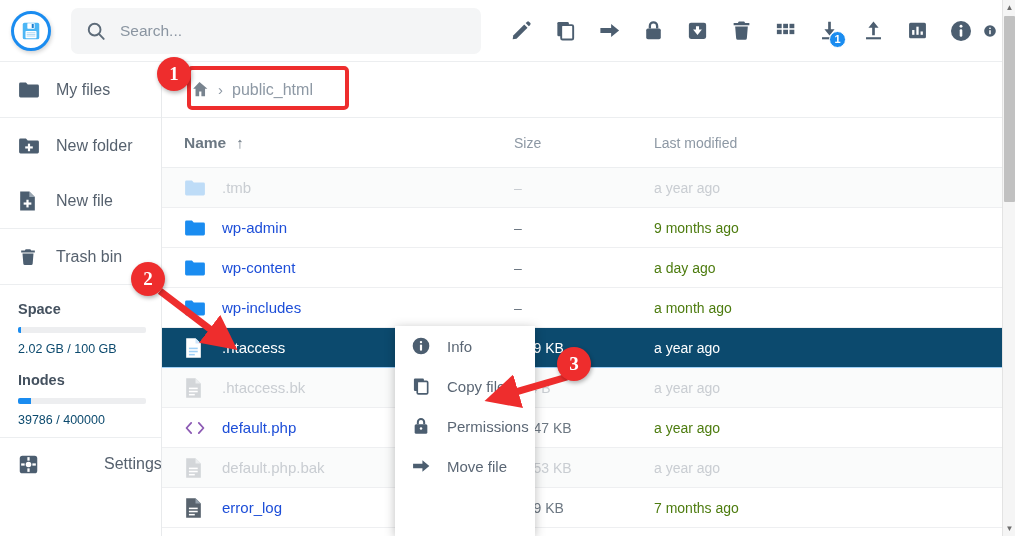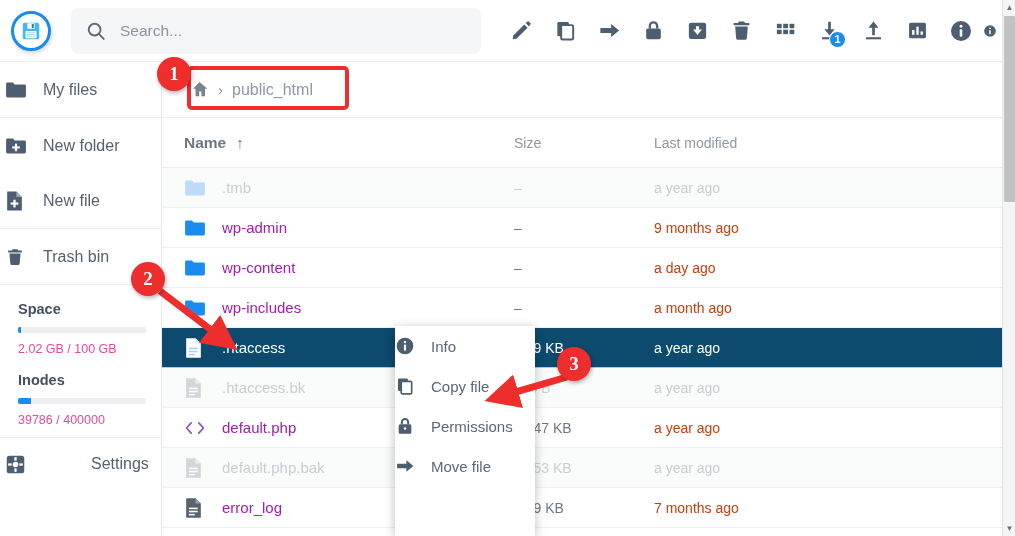--- a/index.html
+++ b/index.html
@@ -53,30 +53,30 @@
   }
   .tool-clip { width: 14px; overflow: hidden; height: 46px; display:flex; align-items:center; }
 
   
   .sidebar {
     position: absolute; top: 62px; left: 0; width: 162px; height: 474px;
     background: #fff; border-right: 1px solid #e8eaec; overflow: hidden;
   }
   .side-group { border-bottom: 1px solid #eceef0; }
   .side-item {
-    display: flex; align-items: center; height: 55px; padding-left: 5px; cursor: pointer;
+    display: flex; align-items: center; height: 55px; padding-left: 18px; cursor: pointer;
   }
   .side-item .si-icon { width: 24px; flex: 0 0 24px; display: flex; align-items: center; }
   .side-item .si-label { margin-left: 14px; font-size: 16px; color: #56616e; white-space: nowrap; }
   .meter-block { padding: 16px 18px 10px 18px; }
   .meter-block.second { padding-top: 6px; }
   .meter-title { font-size: 14.5px; font-weight: bold; color: #44515f; margin-bottom: 10px; }
   .meter-bar { height: 6px; background: #edeef0; border-radius: 2px; overflow: hidden; width: 128px; }
   .meter-fill { height: 100%; background: #1a8cf0; }
-  .meter-text { font-size: 12.5px; color: #ec4899; margin-top: 9px; }
+  .meter-text { font-size: 12.5px; color: #0c4a6e; margin-top: 9px; }
   .side-divider { border-bottom: 1px solid #eceef0; }
 
   
   .main { position: absolute; top: 62px; left: 162px; width: 841px; height: 474px; background:#fff; }
   .crumbbar {
     height: 56px; display: flex; align-items: center; padding-left: 28px;
     border-bottom: 1px solid #eceef0; background: #fff;
   }
   .crumb-home { width: 19px; height: 19px; display: flex; }
   .crumb-sep { margin: 0 9px; color: #8d98a4; font-size: 15px; }
@@ -96,34 +96,34 @@
 
   .rows { position: relative; }
   .row {
     height: 40px; display: flex; align-items: center;
     border-bottom: 1px solid #eeeff1; background: #fff;
   }
   .row.alt { background: #fafbfb; }
   .row.sel { background: #0c4a6e; border-bottom-color: #9fd0f7; }
   .row .r-name { width: 352px; padding-left: 22px; display: flex; align-items: center; }
   .r-ico { width: 22px; height: 24px; flex: 0 0 22px; display: flex; align-items: center; }
-  .r-label { margin-left: 16px; font-size: 15px; color: #a21caf; white-space: nowrap; }
+  .r-label { margin-left: 16px; font-size: 15px; color: #1d4ed8; white-space: nowrap; }
   .row.dim .r-label { color: #c9cdd2; }
   .row.sel .r-label { color: #ffffff; }
   .r-size { width: 140px; font-size: 14px; color: #6d7883; }
-  .r-mod  { width: 200px; font-size: 14px; color: #c2410c; }
+  .r-mod  { width: 200px; font-size: 14px; color: #4d7c0f; }
   .row.dim .r-size, .row.dim .r-mod { color: #c9cdd2; }
   .row.sel .r-size, .row.sel .r-mod { color: #ffffff; }
 
   
   .ctxmenu {
     position: absolute; left: 395px; top: 326px; width: 140px; height: 210px;
     background: #fff; box-shadow: 0 2px 10px rgba(0,0,0,.26); z-index: 40; overflow: hidden;
   }
-  .ctx-item { height: 40px; display: flex; align-items: center; cursor: pointer; }
+  .ctx-item { height: 40px; display: flex; align-items: center; padding-left: 16px; cursor: pointer; }
   .ctx-ico { width: 22px; flex: 0 0 22px; display: flex; align-items: center; }
   .ctx-label { margin-left: 14px; font-size: 15px; color: #5b6775; }
 
   
   .vscroll {
     position: absolute; right: 0; top: 0; width: 13px; height: 536px;
     background: #f5f5f5; border-left: 1px solid #e3e3e3; z-index: 60;
   }
   .vscroll .arrow { position: absolute; left: 0; width: 13px; height: 13px;
     display: flex; align-items: center; justify-content: center; color: #6d6d6d; font-size: 8px; }

